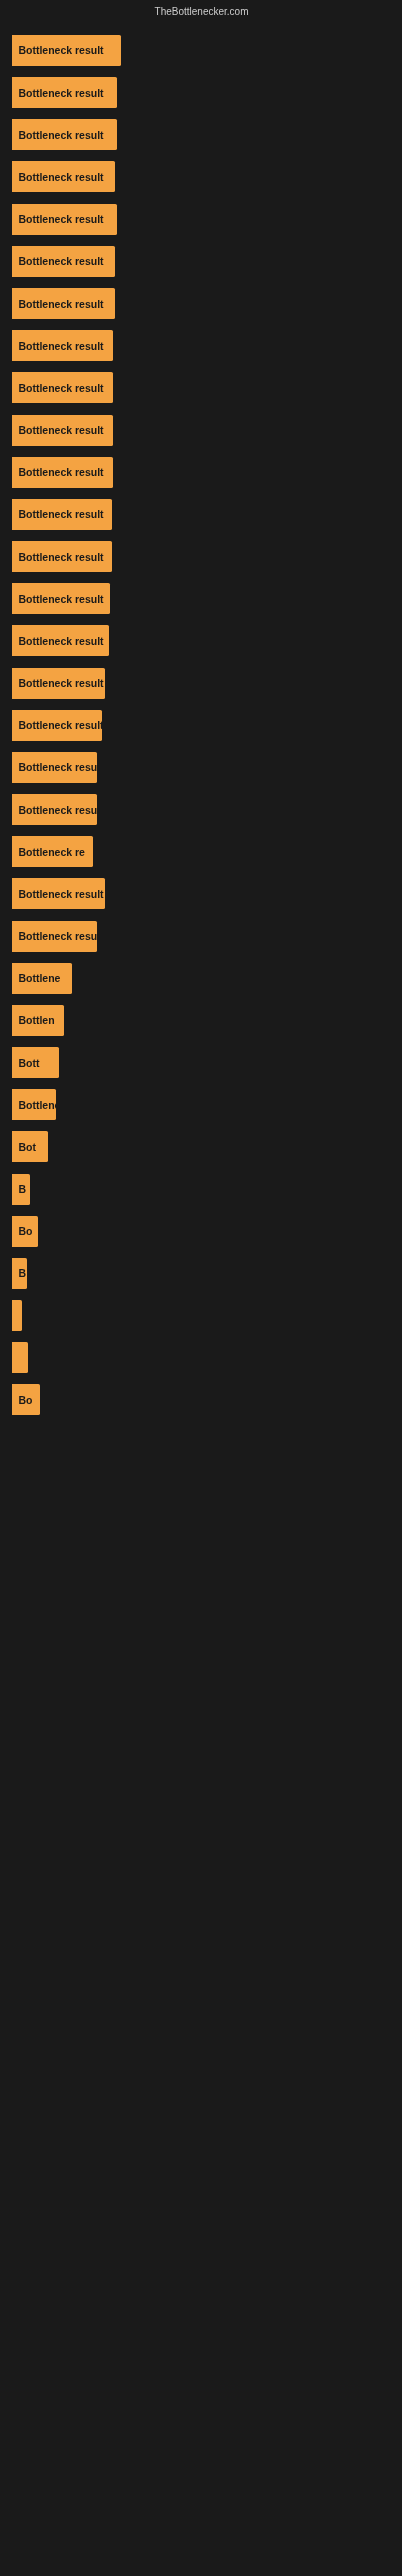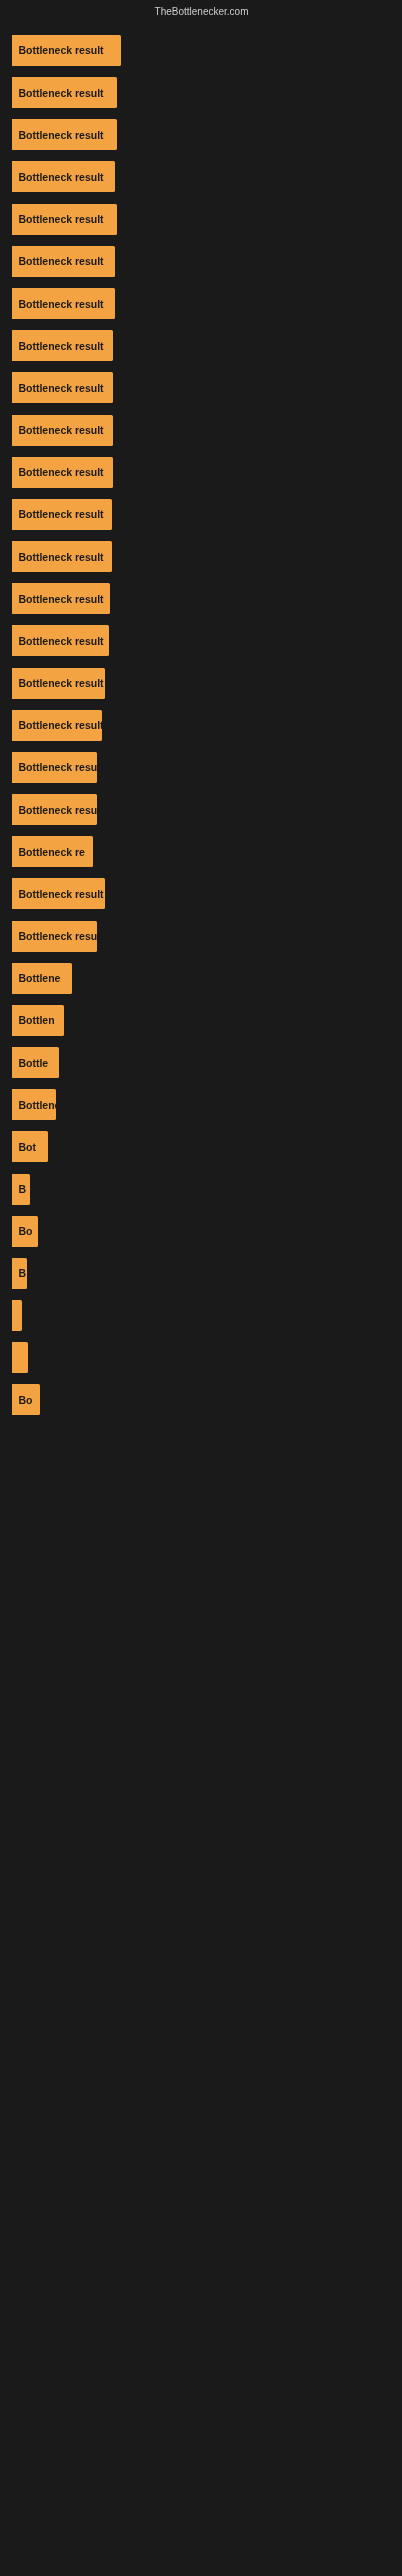--- a/index.html
+++ b/index.html
@@ -171,21 +171,21 @@
         <span class="bar-label">Bottlene</span>
       </div>
     </div>
     <div class="bar-row">
       <div class="bar" style="width: 52px;">
         <span class="bar-label">Bottlen</span>
       </div>
     </div>
     <div class="bar-row">
       <div class="bar" style="width: 47px;">
-        <span class="bar-label">Bottle</span>
+        <span class="bar-label">Bott</span>
       </div>
     </div>
     <div class="bar-row">
       <div class="bar" style="width: 44px;">
         <span class="bar-label">Bottlene</span>
       </div>
     </div>
     <div class="bar-row">
       <div class="bar" style="width: 36px;">
         <span class="bar-label">Bot</span>

